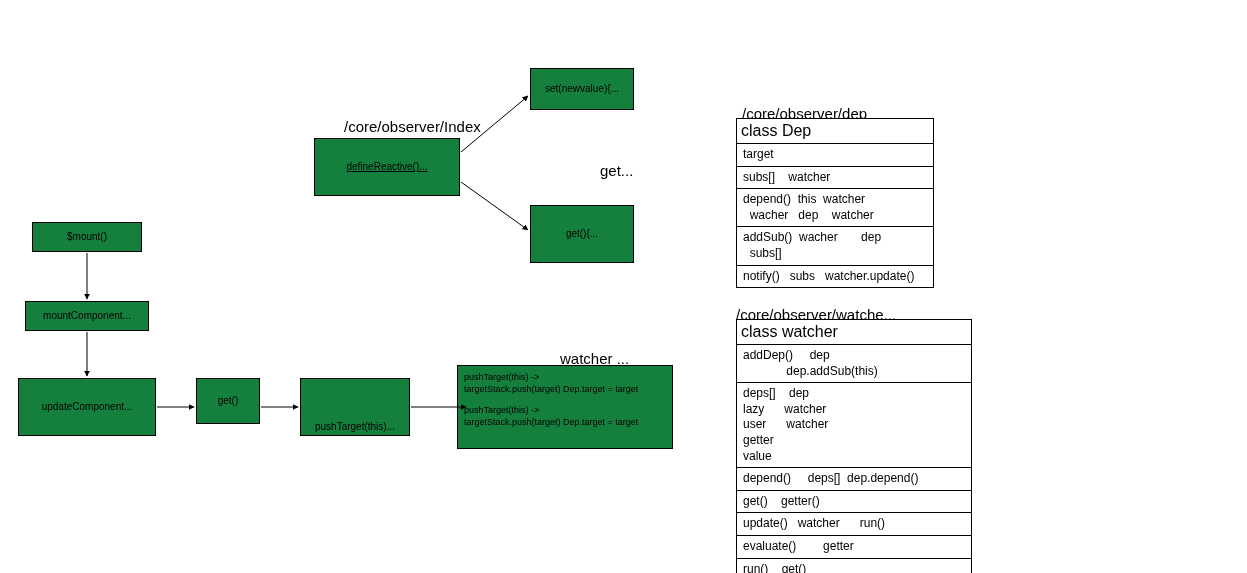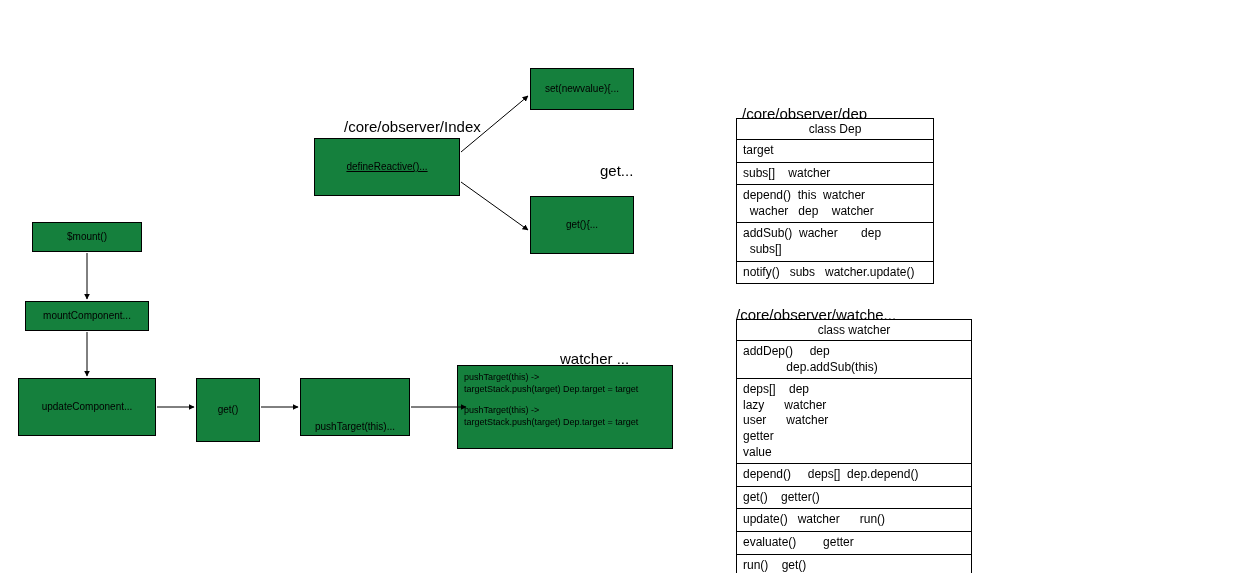--- a/index.html
+++ b/index.html
@@ -34,23 +34,22 @@
     white-space: pre;
   }
   .table {
     position: absolute;
     border: 1px solid #000;
     box-sizing: border-box;
     background: #fff;
   }
   .table .hdr {
     border-bottom: 1px solid #000;
-    text-align: center;
     padding: 3px 4px;
-    font-size: 12px;
+    font-size: 16px;
   }
   .table .row {
     border-bottom: 1px solid #000;
     padding: 3px 6px;
     font-size: 12px;
     line-height: 1.3;
     white-space: pre-wrap;
   }
   .table .row:last-child { border-bottom: none; }
   svg.arrows {
@@ -68,21 +67,21 @@
 </div>
 
 <div class="box" style="left:25px; top:301px; width:124px; height:30px;">
   <span>mountComponent...</span>
 </div>
 
 <div class="box" style="left:18px; top:378px; width:138px; height:58px;">
   <span>updateComponent...</span>
 </div>
 
-<div class="box" style="left:196px; top:378px; width:64px; height:64px;text-align:center;">
+<div class="box" style="left:196px; top:378px; width:64px; height:46px;text-align:center;">
   <span>get()</span>
 </div>
 
 <div class="box" style="left:300px; top:378px; width:110px; height:58px;align-items:flex-end;">
   <span>pushTarget(this)...</span>
 </div>
 
 <div class="label" style="left:560px; top:350px;">watcher ...</div>
 
 <div class="box" style="left:457px; top:365px; width:216px; height:84px; justify-content:flex-start; align-items:flex-start; text-align:left; padding:6px;">
@@ -100,21 +99,21 @@
 <div class="box" style="left:314px; top:138px; width:146px; height:58px;text-decoration:underline;">
   <span>defineReactive()...</span>
 </div>
 
 <div class="box" style="left:530px; top:68px; width:104px; height:42px;">
   <span>set(newvalue){...</span>
 </div>
 
 <div class="label" style="left:600px; top:162px;">get...</div>
 
-<div class="box" style="left:530px; top:196px; width:104px; height:58px;">
+<div class="box" style="left:530px; top:205px; width:104px; height:58px;">
   <span>get(){...</span>
 </div>
 
 <div class="label" style="left:742px; top:105px;">/core/observer/dep</div>
 <div class="table" style="left:736px; top:118px; width:198px;">
   <div class="hdr">class Dep</div>
   <div class="row">target</div>
   <div class="row">subs[]    watcher</div>
   <div class="row">depend()  this  watcher
   wacher   dep    watcher</div>

